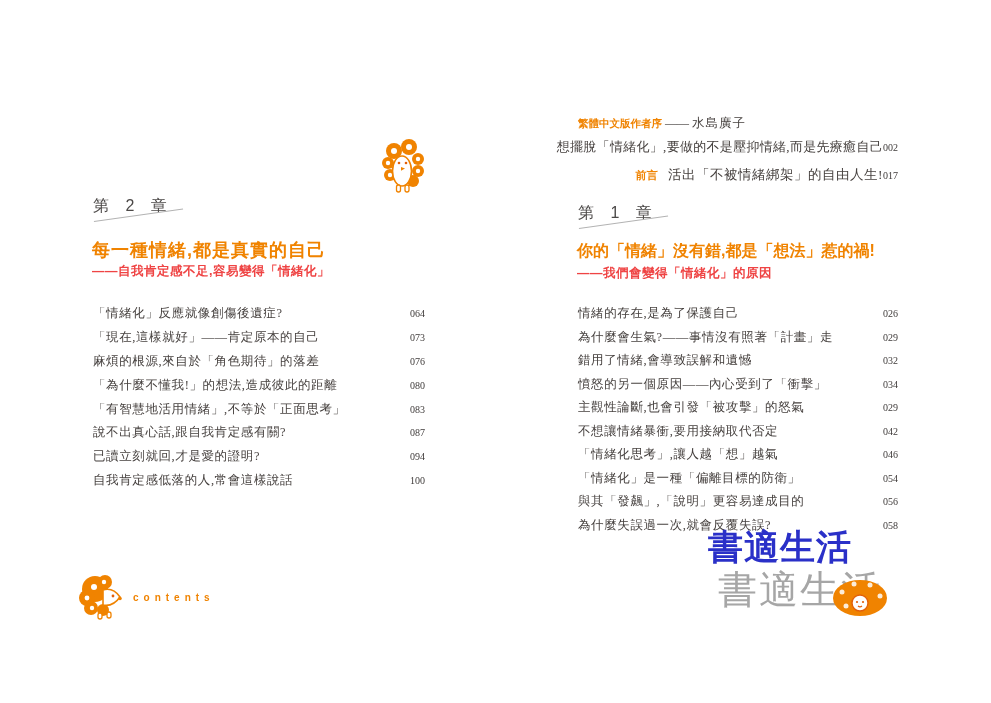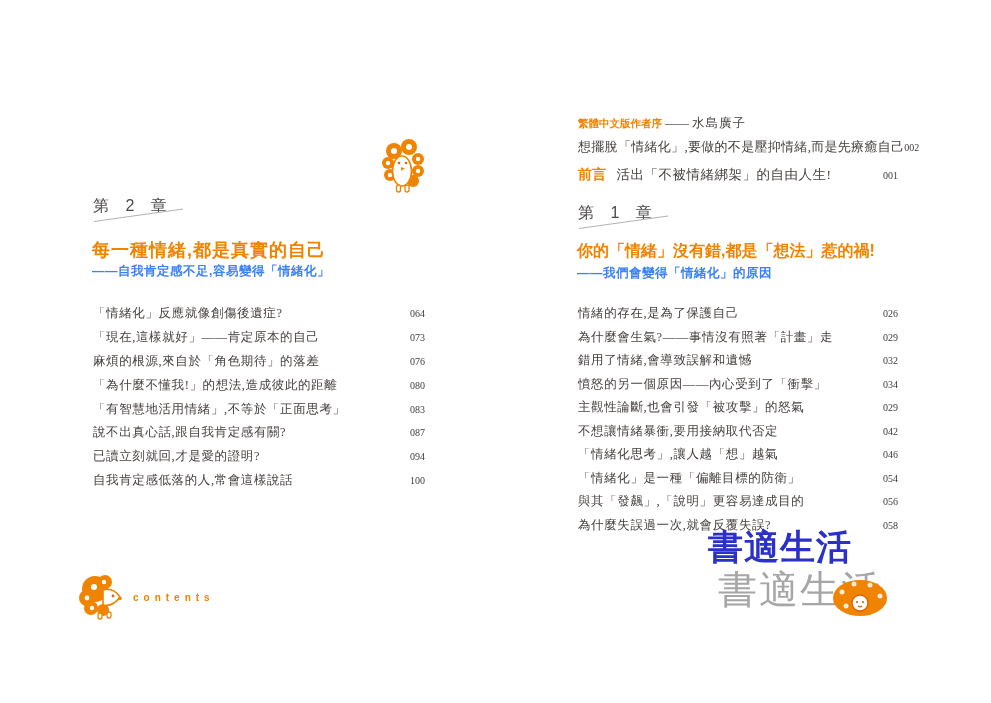--- a/index.html
+++ b/index.html
@@ -18,21 +18,21 @@
   .slant-line{
     width:90px;height:1px;background:#b3b3b3;
     transform:rotate(-8deg);transform-origin:left bottom;
   }
   .big-title{
     font-family:"Liberation Sans","DejaVu Sans",sans-serif;
     font-weight:bold;color:#f08300;white-space:nowrap;
   }
   .sub-title{
     font-family:"Liberation Sans","DejaVu Sans",sans-serif;
-    font-weight:bold;color:#3b82f6;font-size:12.5px;
+    font-weight:bold;color:#ef4444;font-size:12.5px;
     letter-spacing:0.5px;white-space:nowrap;
   }
   
   .toc{display:block;}
   .toc-row{
     display:flex;justify-content:space-between;align-items:baseline;
   }
   .toc-text{
     font-size:12.5px;letter-spacing:0.6px;color:#46413f;white-space:nowrap;
   }
@@ -43,27 +43,27 @@
   #right-toc .toc-row{height:23.5px;line-height:23.5px;}
   
   #preface{width:320px;}
   .preface-row1{font-size:12px;line-height:14px;margin-bottom:8px;white-space:nowrap;}
   .preface-label{
     font-family:"Liberation Sans","DejaVu Sans",sans-serif;
     font-weight:bold;font-size:10.5px;color:#f08300;
   }
   .preface-dash{color:#46413f;}
   .preface-author{color:#46413f;font-size:12.5px;letter-spacing:1px;}
-  .preface-line{display:flex;justify-content:space-between;align-items:baseline;
+  .preface-line{display:flex;justify-content:flex-end;align-items:baseline;
     margin-bottom:10px;}
   .preface-line .txt{font-size:13px;letter-spacing:0.3px;color:#46413f;white-space:nowrap;}
   .preface-line .num{font-size:10px;color:#3e3a39;}
   .foreword-label{
     font-family:"Liberation Sans","DejaVu Sans",sans-serif;
-    font-weight:bold;font-size:14px;color:#f08300;margin-right:10px;
+    font-weight:bold;font-size:11px;color:#f08300;margin-right:10px;
   }
   .foreword-txt{font-size:13.5px;letter-spacing:0.5px;color:#46413f;white-space:nowrap;}
   
   #contents-label{
     font-family:"Liberation Sans","DejaVu Sans",sans-serif;
     font-size:10px;letter-spacing:5px;color:#f08300;font-weight:bold;
   }
   
   .wm{
     font-family:"Liberation Sans","DejaVu Sans",sans-serif;
@@ -158,21 +158,21 @@
     <span class="preface-author">水島廣子</span>
   </div>
   <div class="preface-line">
     <span class="txt">想擺脫「情緒化」,要做的不是壓抑情緒,而是先療癒自己</span>
     <span class="num">002</span>
   </div>
   <div class="preface-line">
     <span class="txt">
       <span class="foreword-label">前言</span><span class="foreword-txt">活出「不被情緒綁架」的自由人生!</span>
     </span>
-    <span class="num">001</span>
+    <span class="num">017</span>
   </div>
 </div>
 
 <div class="abs z1" style="left:578px;top:203px;">
   <span class="chapter-label">第 1 章</span>
 </div>
 <div class="abs slant-line z1" style="left:579px;top:228px;"></div>
 
 <div class="abs big-title z1" style="left:577px;top:241px;font-size:16px;letter-spacing:0px;">你的「情緒」沒有錯,都是「想法」惹的禍!</div>
 <div class="abs sub-title z1" style="left:577px;top:265px;">——我們會變得「情緒化」的原因</div>

